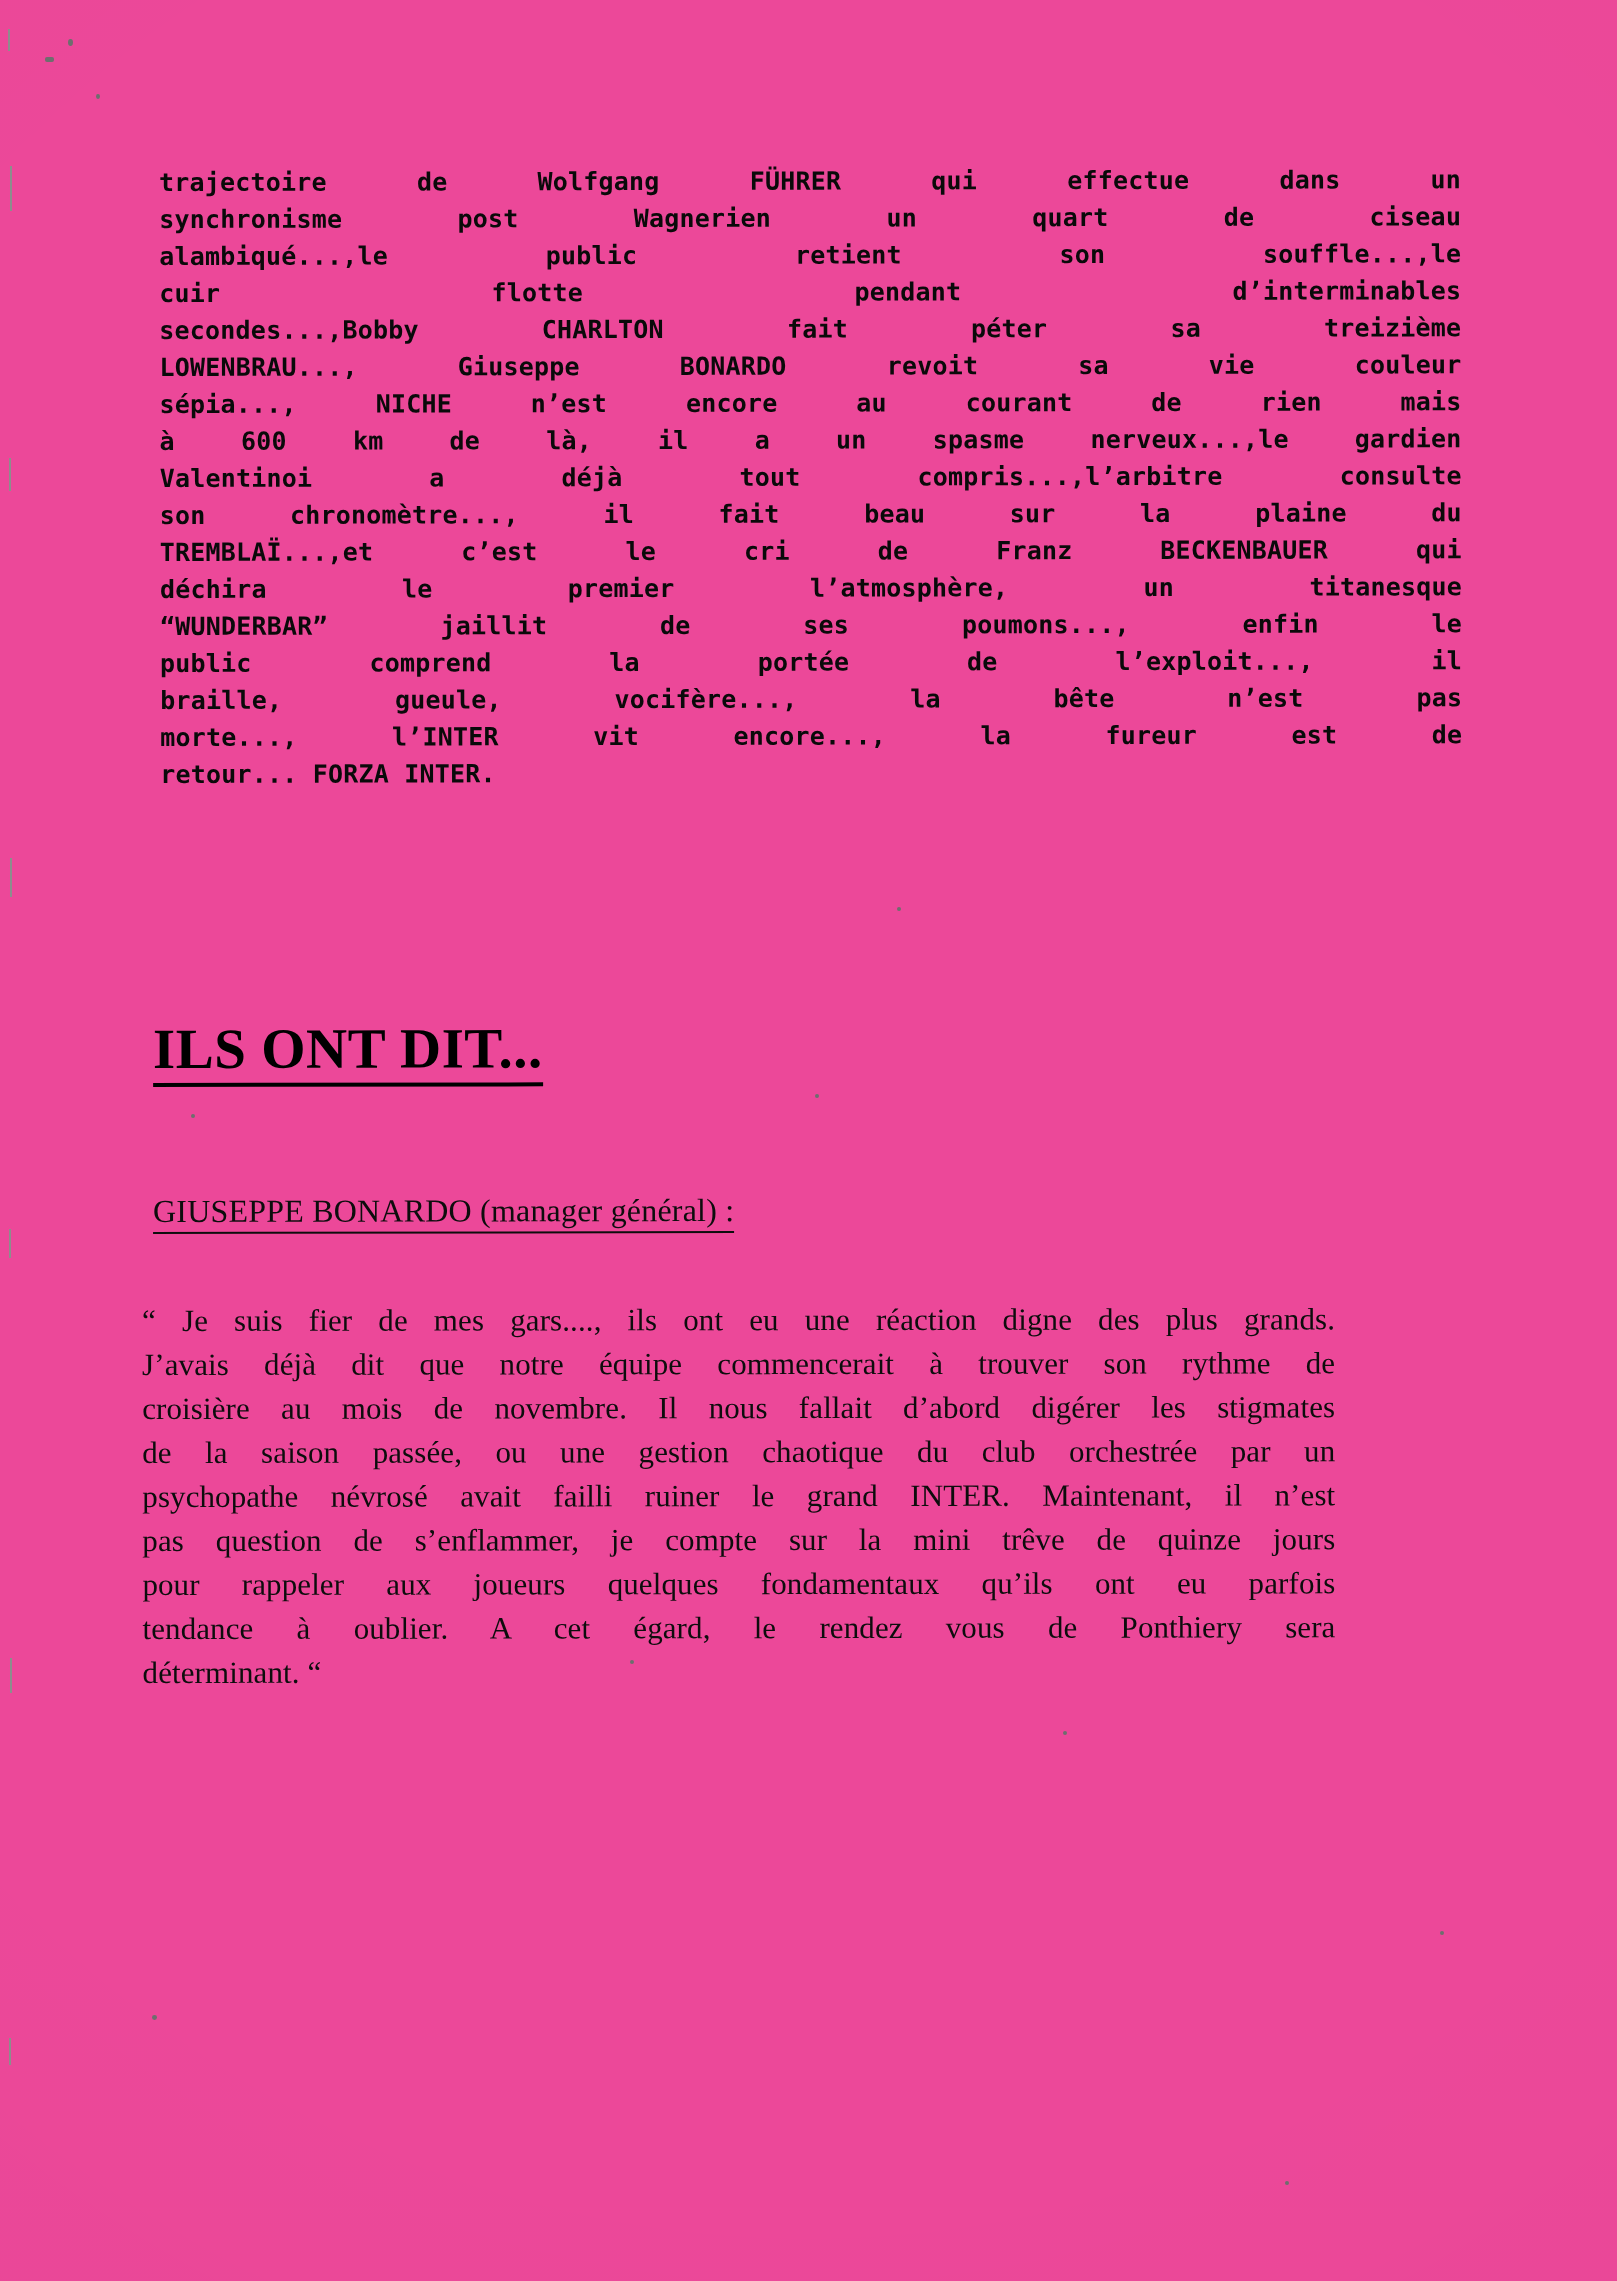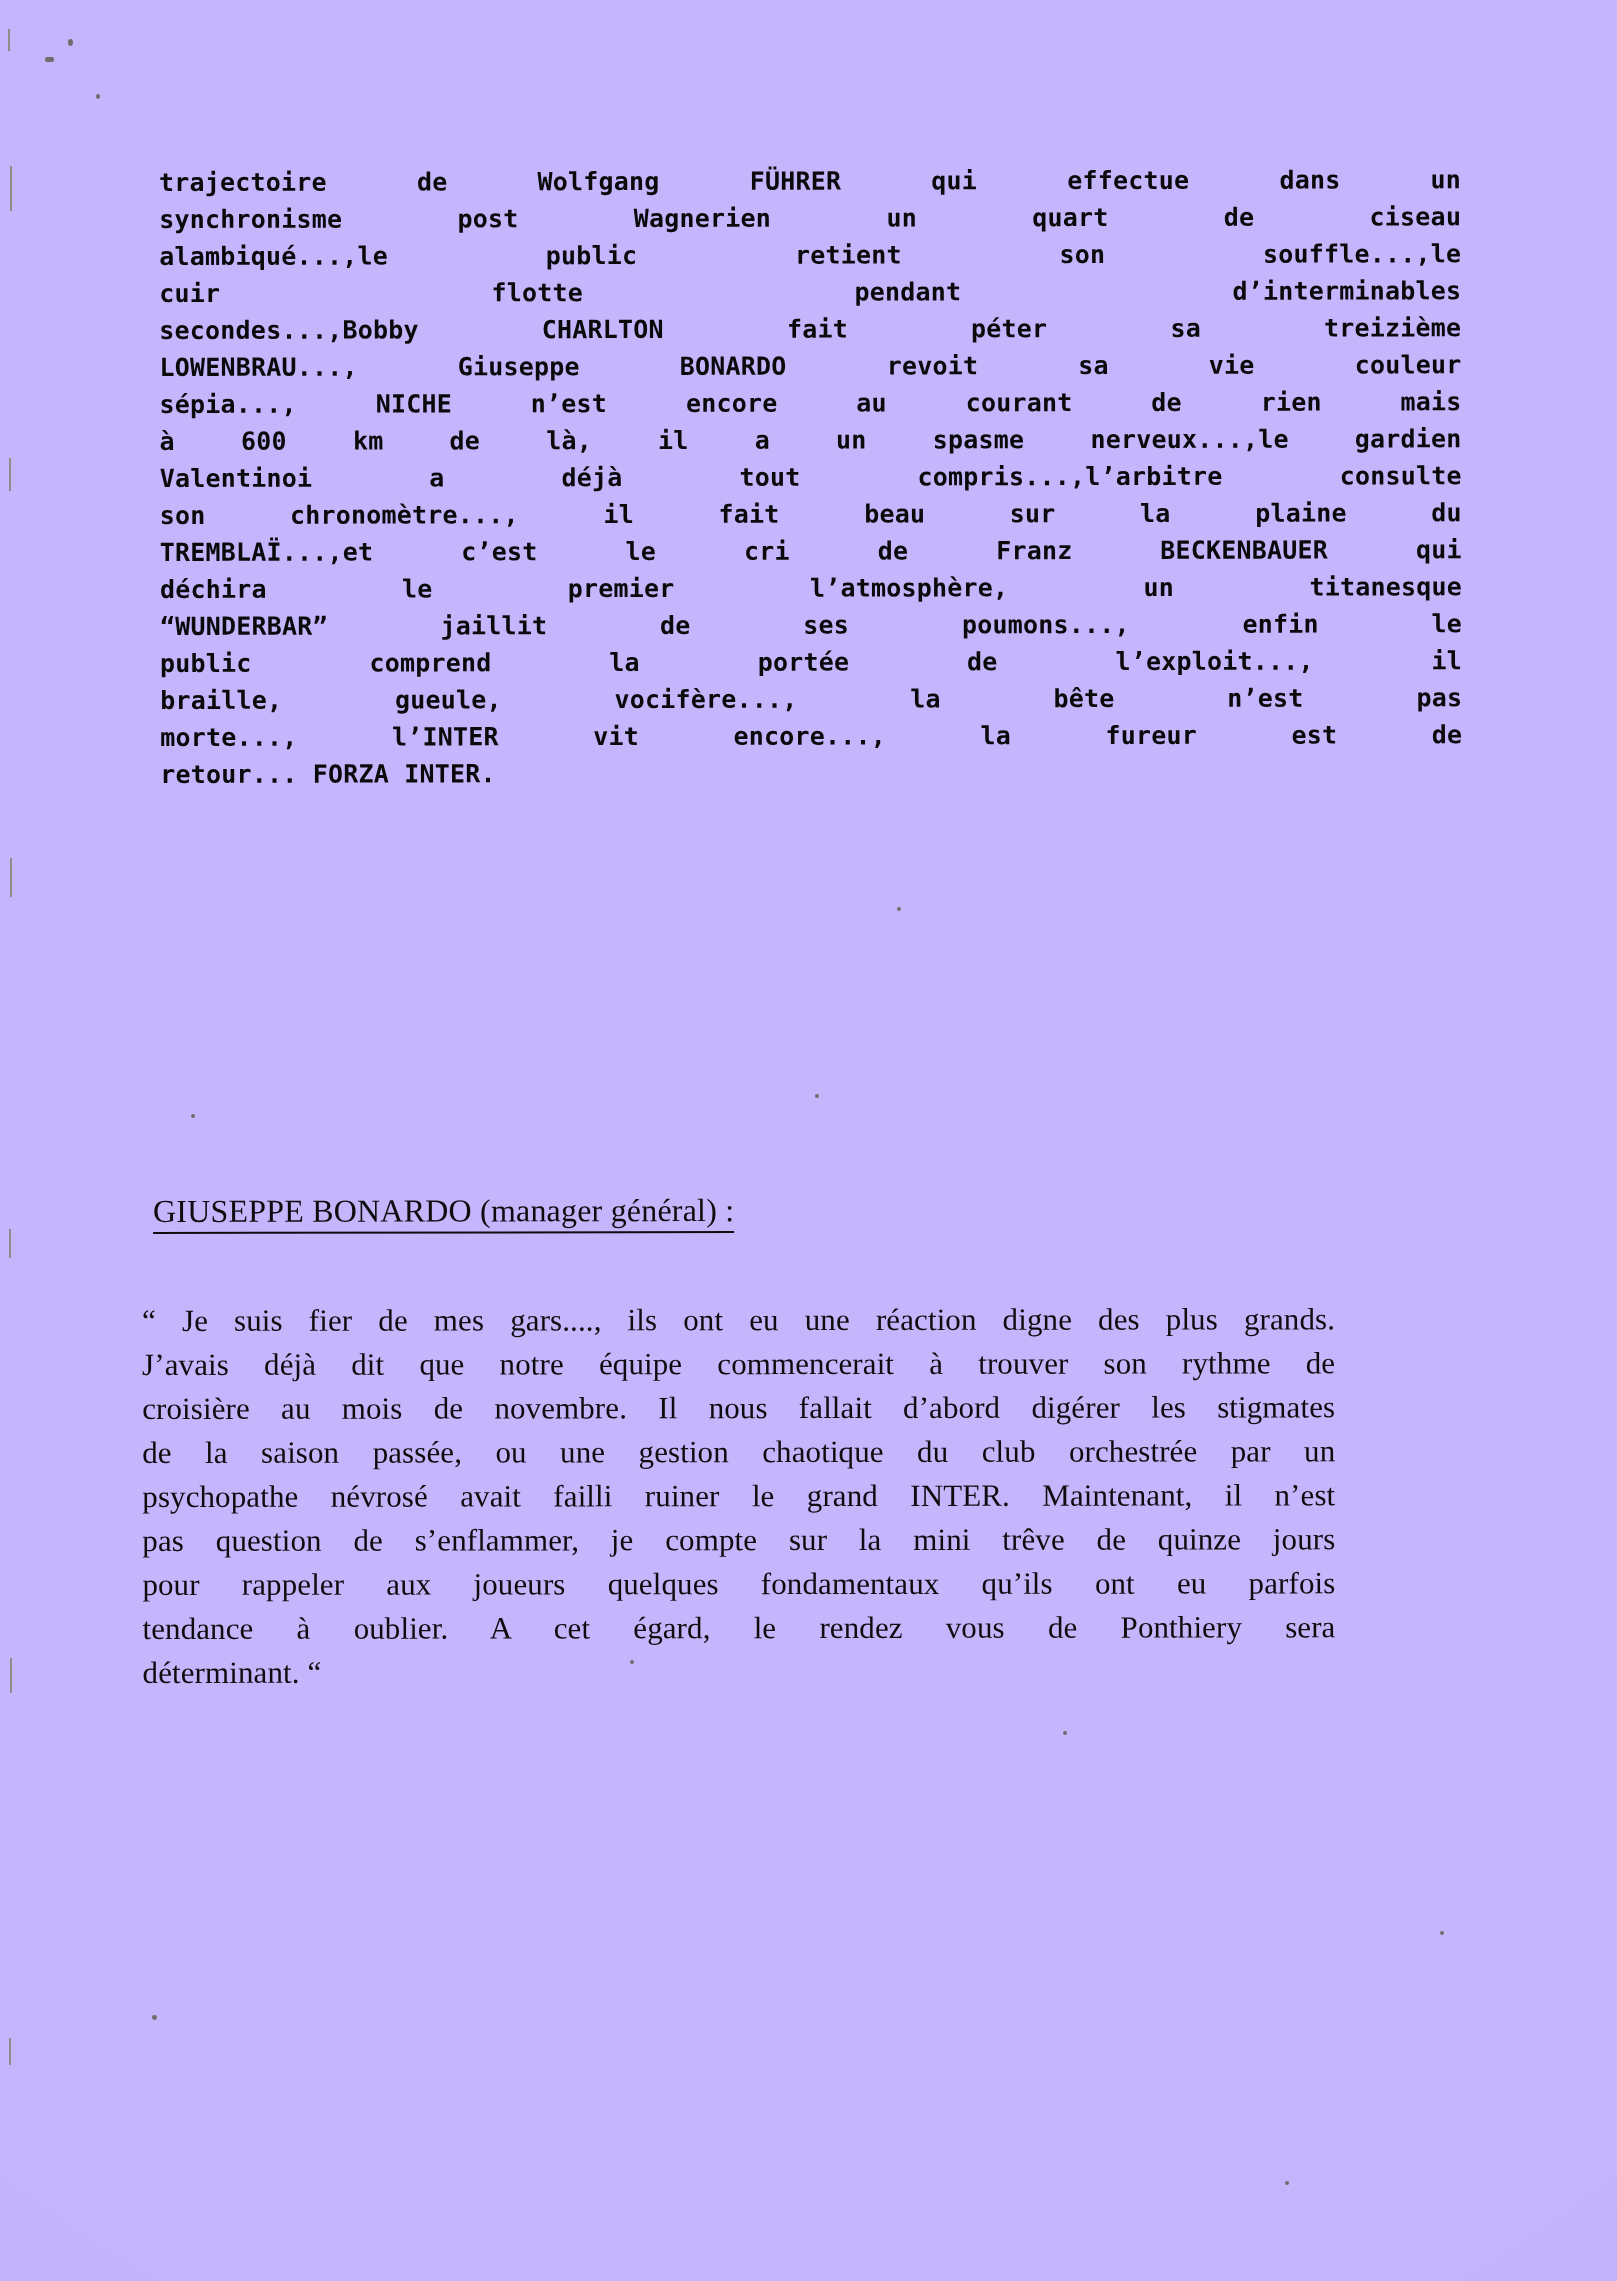--- a/index.html
+++ b/index.html
@@ -13,21 +13,21 @@
     position: relative;
     overflow: hidden;
     font-family: "Liberation Serif", serif;
     color: #000000;
   }
 
   
   #page {
     position: absolute;
     inset: 0;
-    background: #c4b5fd;
+    background: #ec4899;
   }
   #scan-tint {
     position: absolute;
     inset: 0;
     background:
       radial-gradient(ellipse 120% 90% at 50% 45%, rgba(255,255,255,0) 55%, rgba(0,0,0,0.022) 100%);
     pointer-events: none;
   }
 
   
@@ -169,20 +169,21 @@
     <span class="tline">son chronomètre..., il fait beau sur la plaine du</span>
     <span class="tline">TREMBLAÏ...,et c’est le cri de Franz BECKENBAUER qui</span>
     <span class="tline">déchira le premier l’atmosphère, un titanesque</span>
     <span class="tline">“WUNDERBAR” jaillit de ses poumons..., enfin le</span>
     <span class="tline">public comprend la portée de l’exploit..., il</span>
     <span class="tline">braille, gueule, vocifère..., la bête n’est pas</span>
     <span class="tline">morte..., l’INTER vit encore..., la fureur est de</span>
     <span class="tline last">retour... FORZA INTER.</span>
   </div>
 
+  <h1 id="section-heading">ILS ONT DIT...</h1>
 
   <div id="byline">GIUSEPPE BONARDO (manager général) :</div>
 
   <div id="quote-block">
     <span class="qline">“ Je suis fier de mes gars...., ils ont eu une réaction digne des plus grands.</span>
     <span class="qline">J’avais déjà dit que notre équipe commencerait à trouver son rythme de</span>
     <span class="qline">croisière au mois de novembre. Il nous fallait d’abord digérer les stigmates</span>
     <span class="qline">de la saison passée, ou une gestion chaotique du club orchestrée par un</span>
     <span class="qline">psychopathe névrosé avait failli ruiner le grand INTER. Maintenant, il n’est</span>
     <span class="qline">pas question de s’enflammer, je compte sur la mini trêve de quinze jours</span>

